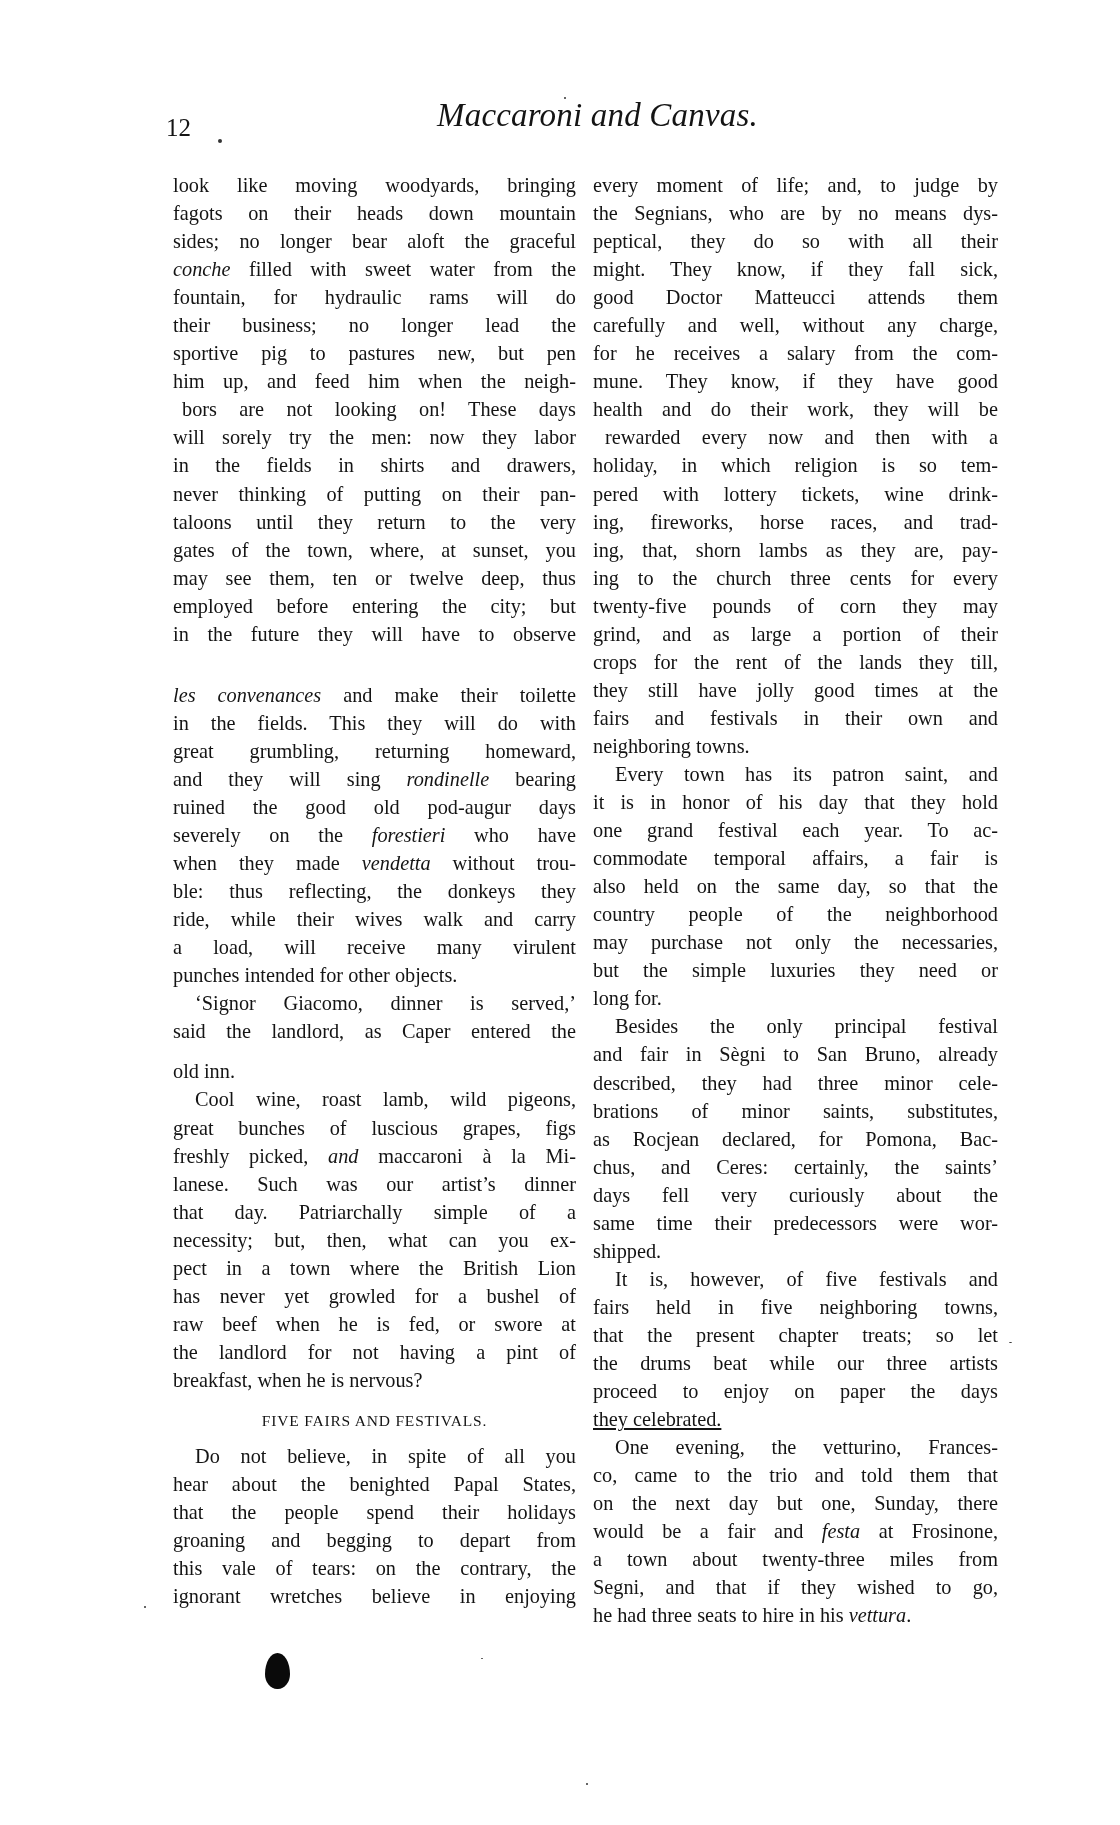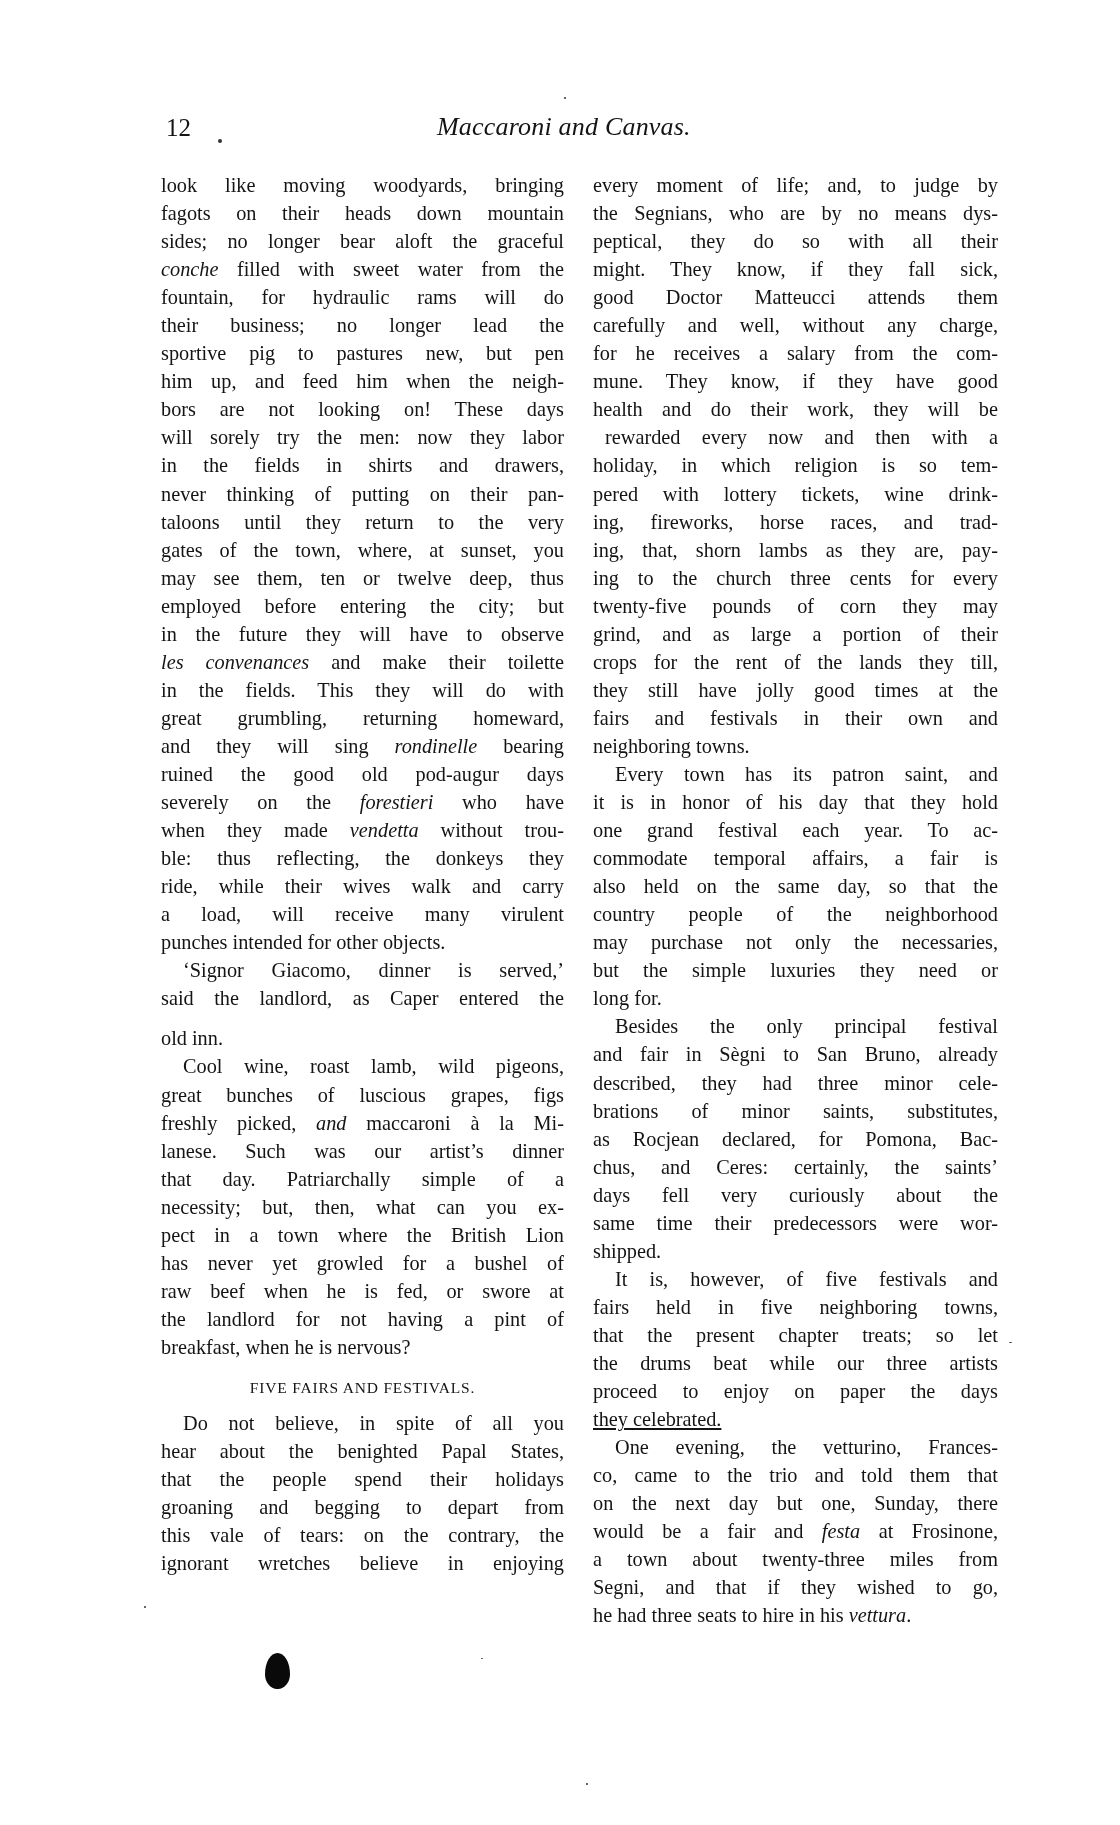--- a/index.html
+++ b/index.html
@@ -1,21 +1,21 @@
 <!DOCTYPE html>
 <html><head>
 <meta charset="utf-8">
 <style>
   html, body { margin:0; padding:0; background:#ffffff; }
   body { width:1120px; height:1825px; position:relative; overflow:hidden;
          font-family:"Liberation Serif","DejaVu Serif",serif; color:#141414; }
   .page-number { position:absolute; left:166px; top:114px; font-size:25px; }
-  .running-title { position:absolute; left:437px; top:112px; font-size:26px; font-style:italic; letter-spacing:0.2px; }
+  .running-title { position:absolute; left:437px; top:97px; font-size:33px; font-style:italic; letter-spacing:0.2px; }
   .column { position:absolute; top:171px; }
-  .col-left { left:161px; width:403px; }
+  .col-left { left:173px; width:403px; }
   .col-right { left:593px; width:405px; }
   .line { display:block; height:28.05px; line-height:28.05px; font-size:20.3px;
           text-align:justify; text-align-last:justify; white-space:nowrap; overflow:visible; }
   .line.last { text-align-last:left; }
   .line.indent { padding-left:22px; }
   .line .it { font-style:italic; }
   .heading { display:block; height:42px; line-height:42px; text-align:center;
              font-size:15.5px; letter-spacing:0.8px; margin-top:6px; }
   .ink-blot { position:absolute; left:265px; top:1653px; width:25px; height:36px;
               background:#0a0a0a; border-radius:50% 50% 48% 48% / 58% 58% 42% 42%; }
@@ -30,30 +30,30 @@
 
   <div class="column col-left" id="left-col">
       <span class="line" style="white-space: normal;"><span>look like moving woodyards, bringing</span></span>
       <span class="line" style="white-space: normal;"><span>fagots on their heads down mountain</span></span>
       <span class="line" style="white-space: normal;"><span>sides; no longer bear aloft the graceful</span></span>
       <span class="line" style="white-space: normal;"><span class="it">conche</span><span> filled with sweet water from the</span></span>
       <span class="line" style="white-space: normal;"><span>fountain, for hydraulic rams will do</span></span>
       <span class="line" style="white-space: normal;"><span>their business; no longer lead the</span></span>
       <span class="line" style="white-space: normal;"><span>sportive pig to pastures new, but pen</span></span>
       <span class="line" style="white-space: normal;"><span>him up, and feed him when the neigh-</span></span>
-      <span class="line" style="white-space: normal;"><span>bors are not looking on! These days</span></span>
+      <span class="line" style="white-space: normal; margin-left: 9px;"><span>bors are not looking on! These days</span></span>
       <span class="line" style="white-space: normal;"><span>will sorely try the men: now they labor</span></span>
       <span class="line" style="white-space: normal;"><span>in the fields in shirts and drawers,</span></span>
       <span class="line" style="white-space: normal;"><span>never thinking of putting on their pan-</span></span>
       <span class="line" style="white-space: normal;"><span>taloons until they return to the very</span></span>
       <span class="line" style="white-space: normal;"><span>gates of the town, where, at sunset, you</span></span>
       <span class="line" style="white-space: normal;"><span>may see them, ten or twelve deep, thus</span></span>
       <span class="line" style="white-space: normal;"><span>employed before entering the city; but</span></span>
       <span class="line" style="white-space: normal;"><span>in the future they will have to observe</span></span>
-      <span class="line" style="white-space: normal;"><span class="it">les convenances</span><span> and make their toilette</span></span>
+      <span class="line" style="white-space: normal; margin-top: 33px;"><span class="it">les convenances</span><span> and make their toilette</span></span>
       <span class="line" style="white-space: normal;"><span>in the fields. This they will do with</span></span>
       <span class="line" style="white-space: normal;"><span>great grumbling, returning homeward,</span></span>
       <span class="line" style="white-space: normal;"><span>and they will sing </span><span class="it">rondinelle</span><span> bearing</span></span>
       <span class="line" style="white-space: normal;"><span>ruined the good old pod-augur days</span></span>
       <span class="line" style="white-space: normal;"><span>severely on the </span><span class="it">forestieri</span><span> who have</span></span>
       <span class="line" style="white-space: normal;"><span>when they made </span><span class="it">vendetta</span><span> without trou-</span></span>
       <span class="line" style="white-space: normal;"><span>ble: thus reflecting, the donkeys they</span></span>
       <span class="line" style="white-space: normal;"><span>ride, while their wives walk and carry</span></span>
       <span class="line" style="white-space: normal;"><span>a load, will receive many virulent</span></span>
       <span class="line last" style="white-space: normal;"><span>punches intended for other objects.</span></span>

